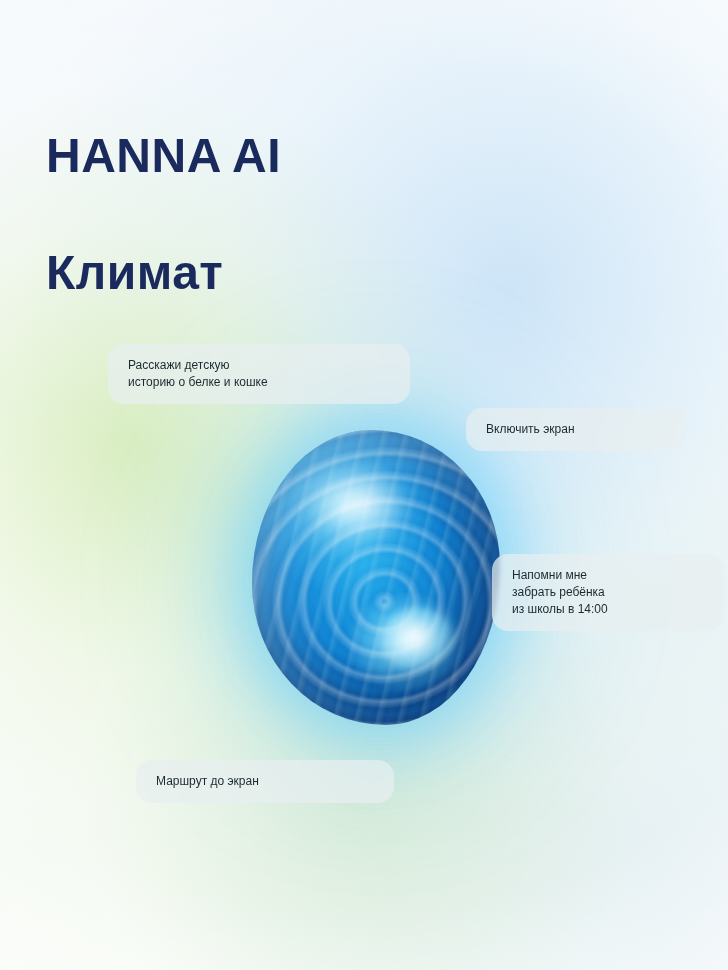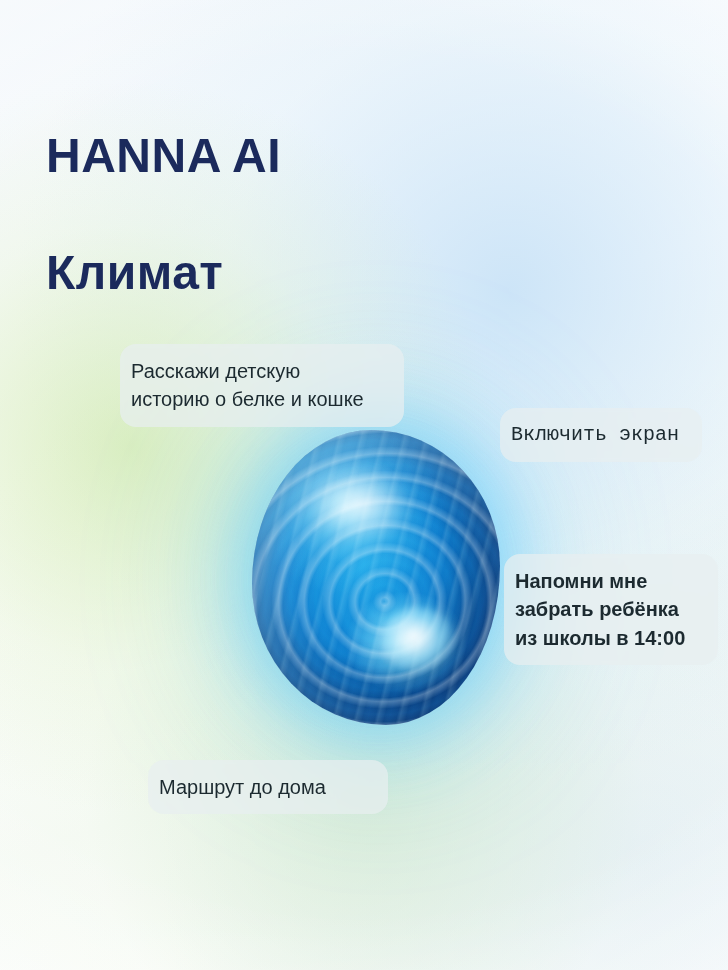--- a/index.html
+++ b/index.html
@@ -136,33 +136,32 @@
     background: radial-gradient(ellipse at 45% 45%, rgba(255,255,255,0.92) 0%, rgba(170, 235, 255, 0.55) 45%, rgba(30, 140, 215, 0) 78%);
     filter: blur(3px);
   }
 
   
   .bubble {
     position: absolute;
     z-index: 5;
     background: rgba(232, 238, 240, 0.72);
     color: #1c2a30;
-    font-size: 20px;
+    font-size: 12px;
     line-height: 1.42;
     border-radius: 16px;
-    padding: 13px 11px;
+    padding: 13px 20px;
     white-space: pre-line;
     backdrop-filter: blur(2px);
-    margin-left: 12px;
   }
 
   .b-story   { left: 108px; top: 344px; width: 262px; }
-  .b-screen  { left: 488px; top: 408px; width: 180px; font-family: Liberation Mono, monospace; }
+  .b-screen  { left: 466px; top: 408px; width: 180px; }
   .b-music   { left: 40px;  top: 496px; width: 212px; }
-  .b-remind  { left: 492px; top: 554px; width: 192px; font-weight: bold; }
+  .b-remind  { left: 492px; top: 554px; width: 192px; }
   .b-climate { left: 62px;  top: 640px; width: 210px; }
   .b-route   { left: 136px; top: 760px; width: 218px; }
   .b-places  { left: 434px; top: 738px; width: 212px; }
 </style>
 </head>
 <body>
 
 <div class="poster">
 
   <div class="headline">
@@ -179,15 +178,15 @@
       <div class="orb-eye"></div>
     </div>
   </div>
 
   <div class="bubble b-story">Расскажи детскую
 историю о белке и кошке</div>
   <div class="bubble b-screen">Включить экран</div>
   <div class="bubble b-remind">Напомни мне
 забрать ребёнка
 из школы в 14:00</div>
-  <div class="bubble b-route">Маршрут до дома</div>
+  <div class="bubble b-route">Маршрут до экран</div>
 
 </div>
 
 </body></html>

